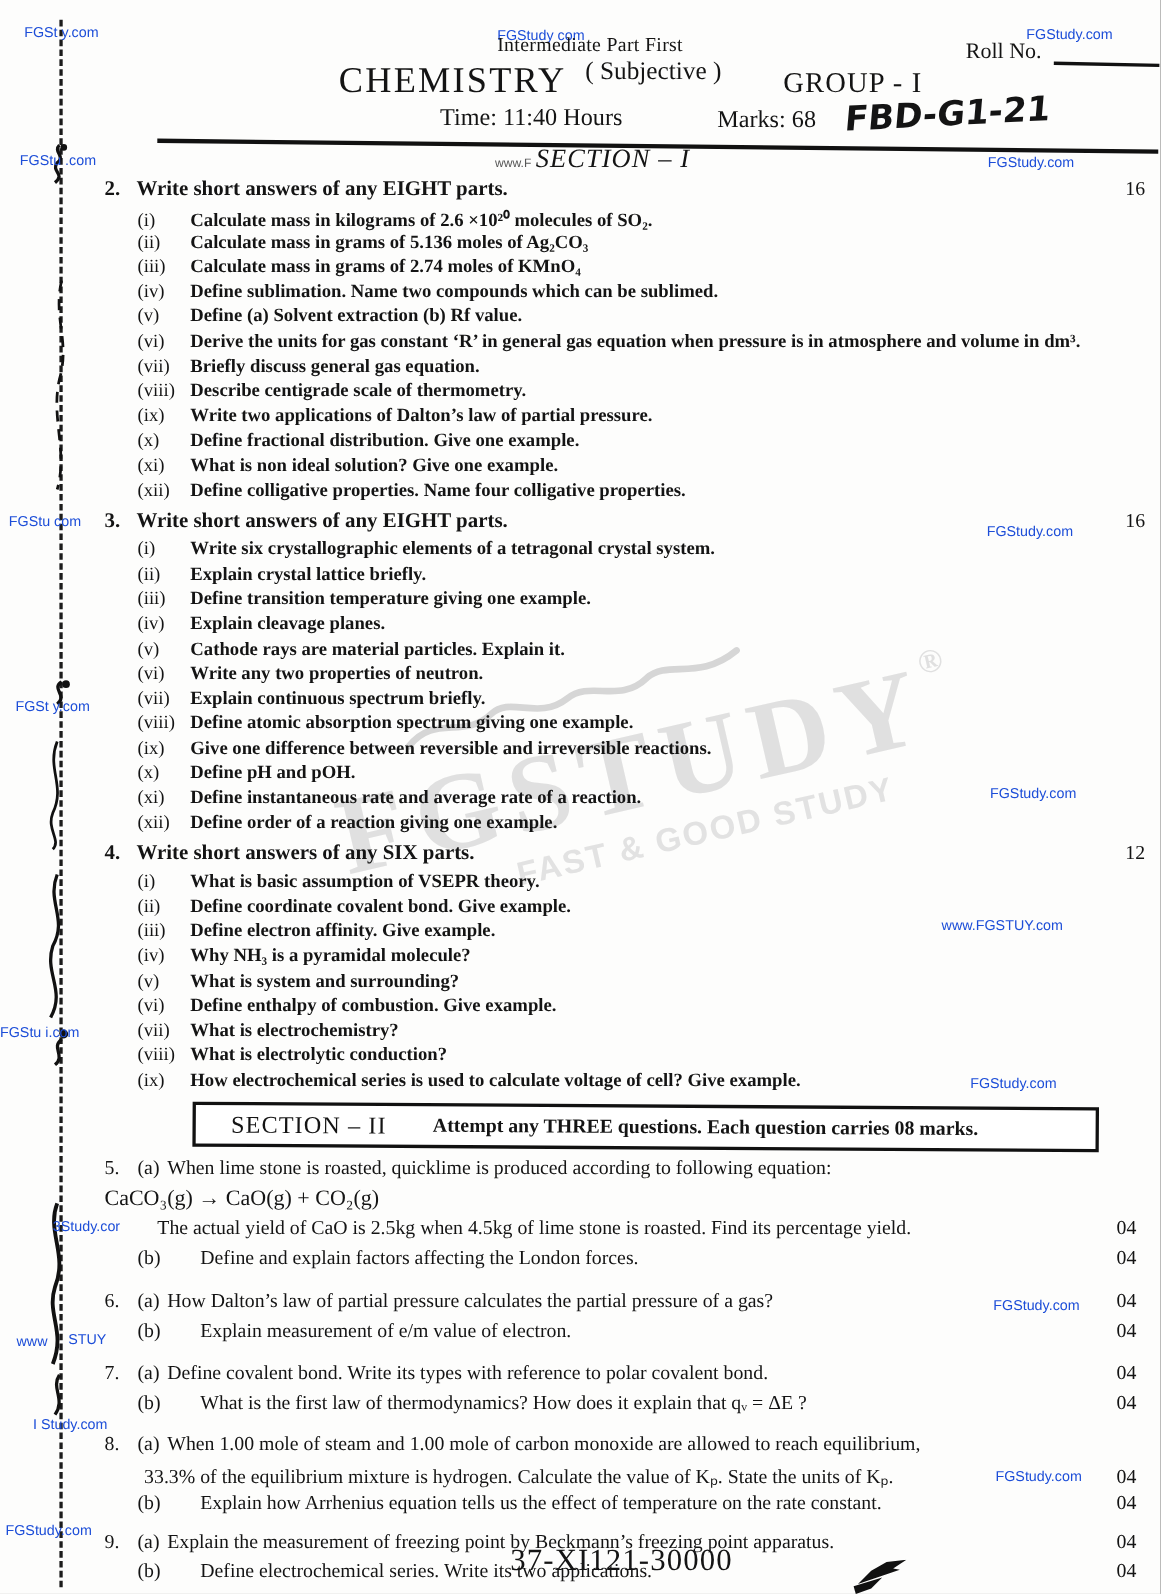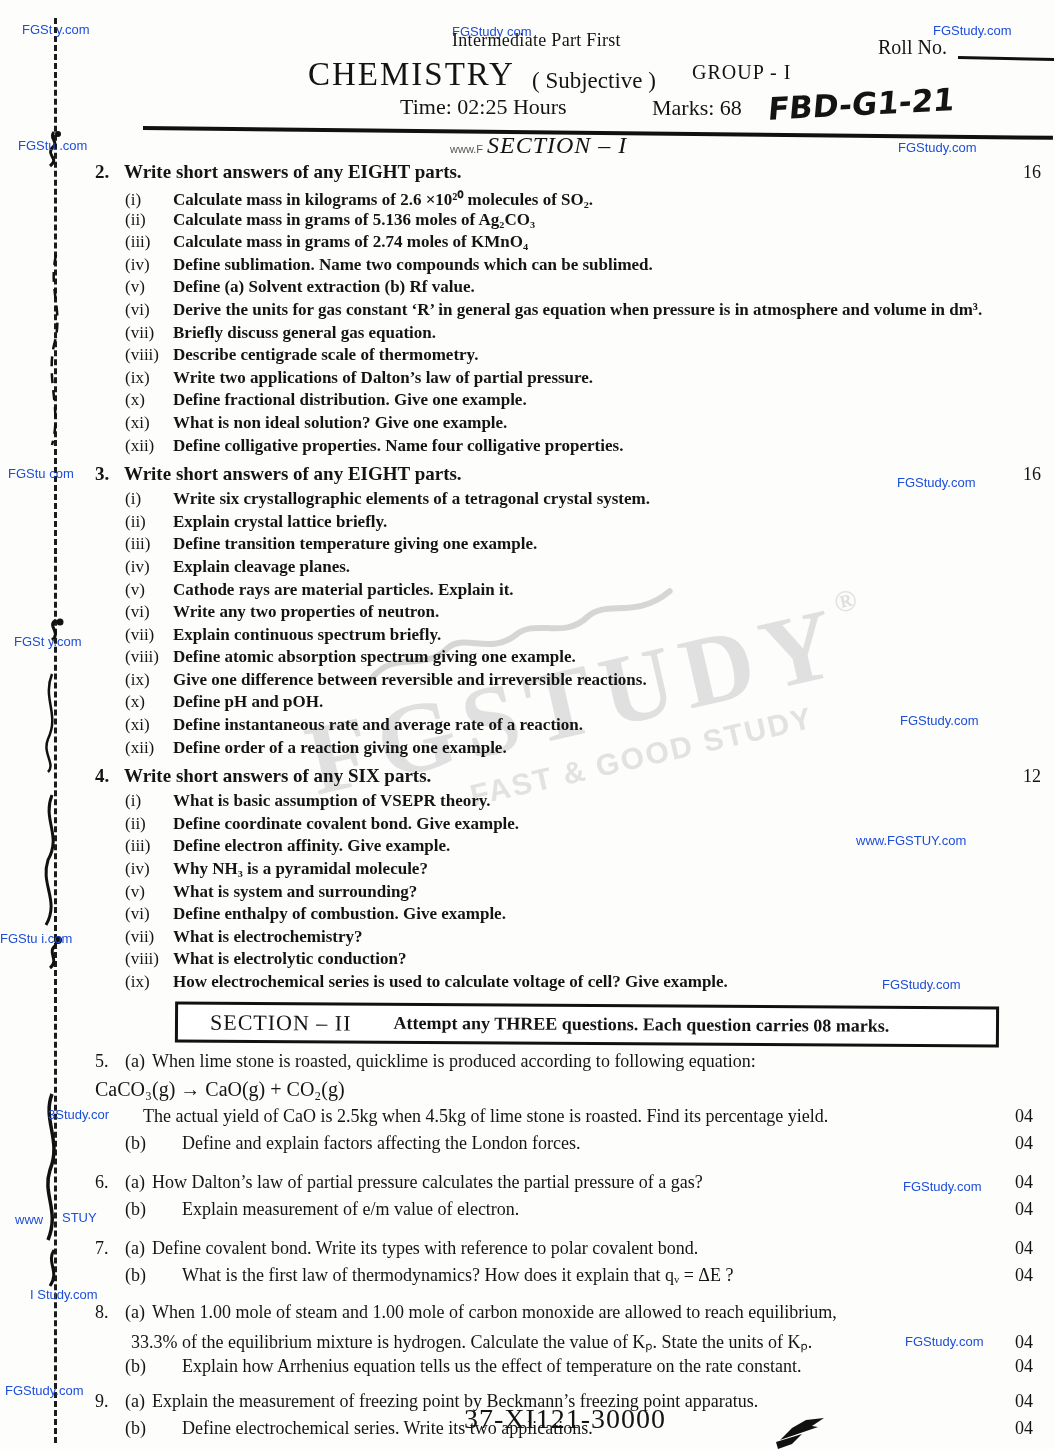--- a/index.html
+++ b/index.html
@@ -5,22 +5,22 @@
   html,body{margin:0;padding:0;background:#888;}
   .page{position:relative;width:1055px;height:1449px;background:#fdfdfc;overflow:hidden;
         font-family:"Liberation Serif",serif;color:#141414;}
   
   .wm{position:absolute;font-family:"Liberation Sans",sans-serif;font-size:13px;color:#1d4ed8;white-space:nowrap;}
   
   .exam-level{position:absolute;left:452px;top:30px;font-size:18px;font-weight:normal;letter-spacing:.3px;}
   .rollno{position:absolute;left:878px;top:36px;font-size:20px;}
   .rollno-line{position:absolute;left:958px;top:57px;width:96px;height:3px;background:#111;transform:rotate(1.2deg);}
   .subject{position:absolute;left:308px;top:56px;font-size:33px;letter-spacing:2px;}
-  .ptype{position:absolute;left:532px;top:68px;font-size:23px;}
-  .group{position:absolute;left:692px;top:61px;font-size:20px;letter-spacing:1px;}
+  .ptype{position:absolute;left:532px;top:52px;font-size:23px;}
+  .group{position:absolute;left:712px;top:61px;font-size:26px;letter-spacing:1px;}
   .time{position:absolute;left:400px;top:94px;font-size:22px;}
   .marks68{position:absolute;left:652px;top:95px;font-size:22px;}
   .handcode{position:absolute;left:768px;top:86px;font-size:31px;font-weight:900;
             font-family:"DejaVu Sans",sans-serif;transform:rotate(-3deg) skewX(-8deg);letter-spacing:0px;}
   .headrule{position:absolute;left:143px;top:126px;width:910px;height:4px;background:#111;
             transform:rotate(.62deg);transform-origin:left center;}
   .sec1head{position:absolute;left:450px;top:132px;display:flex;align-items:baseline;}
   .sec1head .pre{font-family:"Liberation Sans",sans-serif;font-size:11px;color:#555;margin-right:4px;}
   .sec1head .t{font-size:24px;letter-spacing:1px;font-style:italic;}
   
@@ -117,21 +117,21 @@
   <span class="wm" style="left:903px;top:1179px">FGStudy.com</span>
   <span class="wm" style="left:905px;top:1334px">FGStudy.com</span>
   <span class="wm" style="left:5px;top:1383px">FGStudy.com</span>
 
   <div class="exam-level">Intermediate Part First</div>
   <div class="rollno">Roll No.</div>
   <div class="rollno-line"></div>
   <div class="subject">CHEMISTRY</div>
   <div class="ptype">( Subjective )</div>
   <div class="group">GROUP - I</div>
-  <div class="time">Time: 02:25 Hours</div>
+  <div class="time">Time: 11:40 Hours</div>
   <div class="marks68">Marks: 68</div>
   <div class="handcode">FBD-G1-21</div>
   <div class="headrule"></div>
   <div class="sec1head">
     <span class="pre">www.F</span>
     <span class="t">SECTION – I</span>
   </div>
 
   <div class="content">
 

